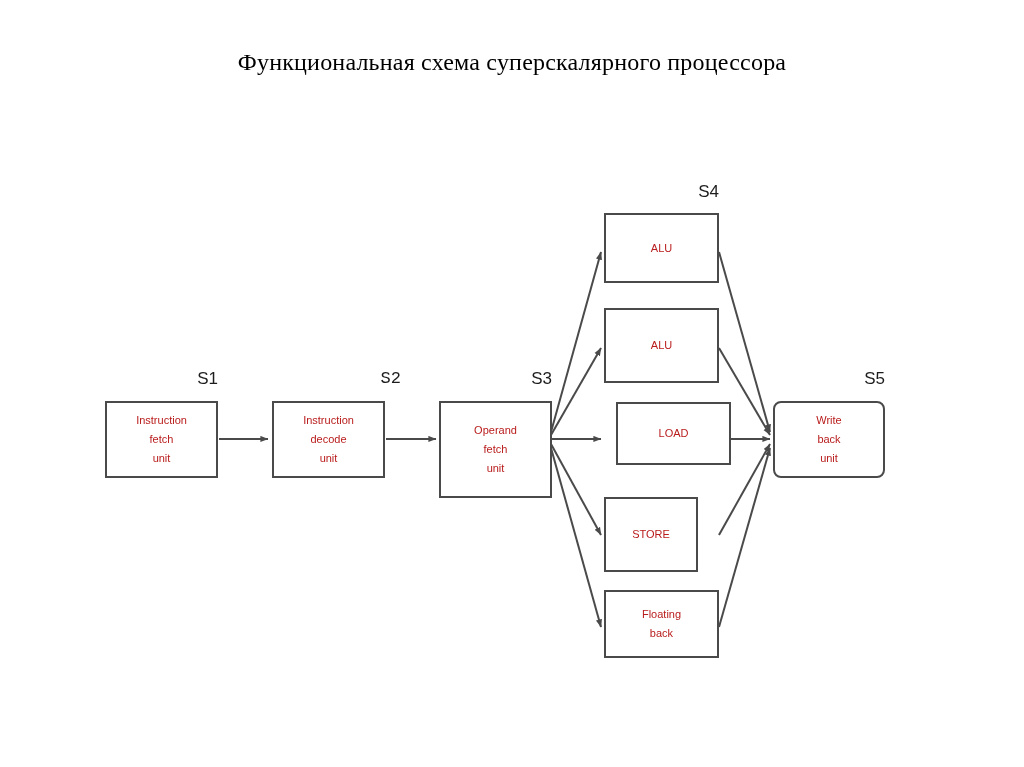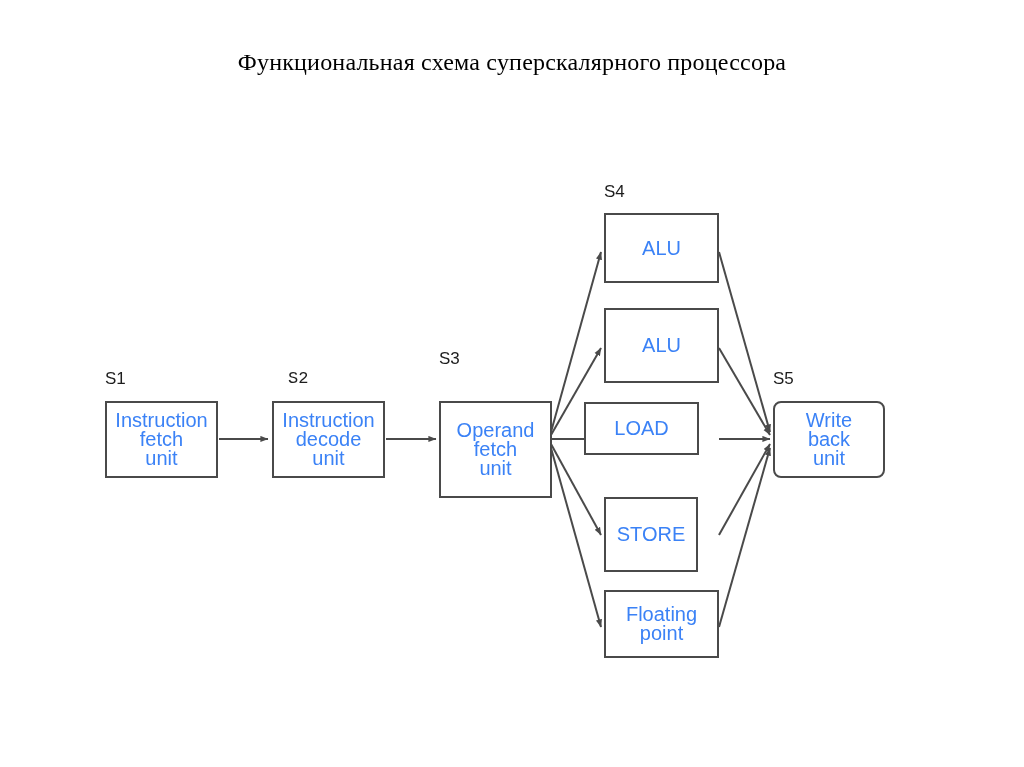--- a/index.html
+++ b/index.html
@@ -48,32 +48,32 @@
   .box {
     position: absolute;
     box-sizing: border-box;
     border: 2px solid #4a4a4a;
     background: #ffffff;
     display: flex;
     align-items: center;
     justify-content: center;
     text-align: center;
     font-family: "Liberation Sans", sans-serif;
-    font-size: 20px;
+    font-size: 11px;
     line-height: 19px;
-    color: #3b82f6;
+    color: #b91c1c;
     white-space: pre-line;
     z-index: 3;
   }
   .stage-label {
     position: absolute;
     font-family: "Liberation Sans", sans-serif;
     font-size: 17px;
     color: #1d1d1d;
-    text-align: left;
+    text-align: right;
     z-index: 3;
   }
   svg.wires {
     position: absolute;
     left: 0;
     top: 0;
     width: 1024px;
     height: 767px;
     z-index: 1;
     overflow: visible;
@@ -115,36 +115,36 @@
     <div class="stage-label" style="left:105px; top:369px; width:113px;">S1</div>
     <div class="box" style="left:105px; top:401px; width:113px; height:77px;">Instruction
 fetch
 unit</div>
 
     <div class="stage-label" style="left:288px; top:369px; width:113px;font-family:Liberation Mono, monospace;">S2</div>
     <div class="box" style="left:272px; top:401px; width:113px; height:77px;">Instruction
 decode
 unit</div>
 
-    <div class="stage-label" style="left:439px; top:349px; width:113px;">S3</div>
+    <div class="stage-label" style="left:439px; top:369px; width:113px;">S3</div>
     <div class="box" style="left:439px; top:401px; width:113px; height:97px;">Operand
 fetch
 unit</div>
 
     <div class="stage-label" style="left:604px; top:182px; width:115px;">S4</div>
     <div class="box" style="left:604px; top:213px; width:115px; height:70px;">ALU</div>
 
     <div class="box" style="left:604px; top:308px; width:115px; height:75px;">ALU</div>
 
-    <div class="box" style="left:584px; top:402px; width:115px; height:53px;">LOAD</div>
+    <div class="box" style="left:616px; top:402px; width:115px; height:63px;">LOAD</div>
 
     <div class="box" style="left:604px; top:497px; width:94px; height:75px;">STORE</div>
 
     <div class="box" style="left:604px; top:590px; width:115px; height:68px;">Floating
-point</div>
+back</div>
 
     <div class="stage-label" style="left:773px; top:369px; width:112px;">S5</div>
     <div class="box" style="left:773px; top:401px; width:112px; height:77px;border-radius:8px;">Write
 back
 unit</div>
 
   </div>
 
 
 </div>

